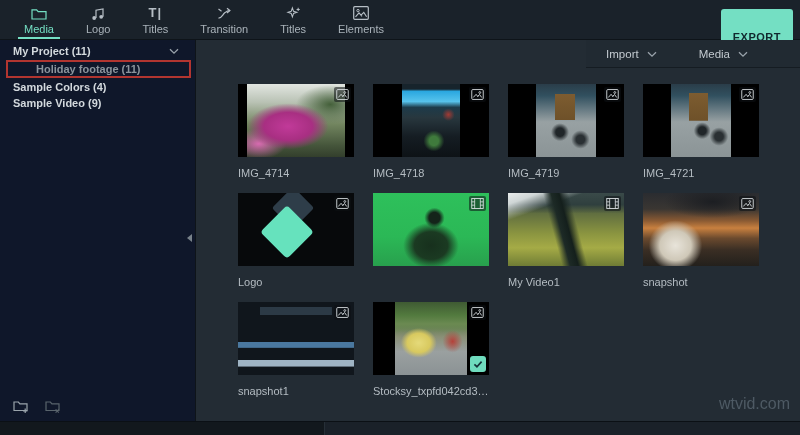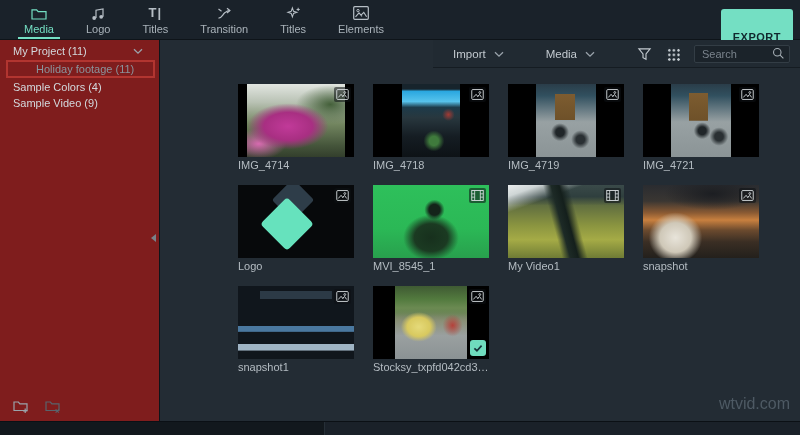--- a/index.html
+++ b/index.html
@@ -20,21 +20,21 @@
   .tab.active .t-label{color:var(--accent-teal);}
   .tab.active .t-icon{color:var(--accent-teal);}
   .tab.active::after{content:"";position:absolute;left:10px;right:10px;bottom:0;height:2px;background:var(--accent-teal);}
   .titles-glyph{font-size:13px;font-weight:bold;line-height:14px;letter-spacing:1px;}
   .export-btn{position:absolute;right:7px;top:9px;background:var(--accent-teal);color:#10282e;border:none;font-family:inherit;font-weight:bold;font-size:11px;padding:22px 12px;border-radius:3px;cursor:pointer;letter-spacing:.5px;}
 
   
   .body{display:flex;height:381px;}
 
   
-  .sidebar{position:relative;width:160px;background:#7f1d1d;border-right:1px solid #0e1419;padding-top:3px;flex:none;}
+  .sidebar{position:relative;width:196px;background:#0f172a;border-right:1px solid #0e1419;padding-top:3px;flex:none;font-weight:bold;}
   .sb-item{display:flex;align-items:center;height:16px;font-size:11px;color:#d3d9dd;padding-left:13px;cursor:pointer;white-space:nowrap;}
   .sb-item .sb-chevron{margin-left:auto;margin-right:16px;color:#9aa3ab;display:flex;}
   .annotation-box{border:2px solid var(--annotation-red);margin:1px 4px 1px 6px;}
   .annotation-box .sb-item{color:#8b949c;padding-left:28px;height:14px;}
   .sb-footer{position:absolute;left:13px;bottom:7px;display:flex;gap:15px;}
   .sb-footer .f-icon{color:#9aa4ab;cursor:pointer;display:flex;}
   .sb-footer .f-icon.dim{color:#59646c;}
   .collapse-arrow{position:absolute;right:3px;top:194px;width:0;height:0;border-top:4px solid transparent;border-bottom:4px solid transparent;border-right:5px solid #78828a;cursor:pointer;}
 
   
@@ -51,21 +51,21 @@
   .searchbox .tool-icon{color:#aab3ba;}
 
   
   .grid{display:flex;flex-wrap:wrap;padding:16px 0 0 18px;width:580px;}
   .tile{width:116px;margin:0 19px 14px 0;cursor:pointer;}
   .thumb{position:relative;width:116px;height:73px;background:#000;overflow:hidden;}
   .art{position:relative;height:100%;width:100%;}
   .art.portrait{margin:0 auto;}
   .badge{position:absolute;top:3px;right:3px;width:17px;height:15px;background:rgba(12,16,20,.55);border-radius:2px;display:flex;align-items:center;justify-content:center;color:#dfe4e7;}
   .check{position:absolute;right:3px;bottom:3px;width:16px;height:16px;background:var(--check-bg);border-radius:3px;display:flex;align-items:center;justify-content:center;color:#17333a;}
-  .tile-label{margin-top:2px;font-size:11px;color:#b4bcc2;white-space:nowrap;overflow:hidden;text-overflow:ellipsis;}
+  .tile-label{margin-top:10px;font-size:11px;color:#b4bcc2;white-space:nowrap;overflow:hidden;text-overflow:ellipsis;}
 
   
   .art-img4714{width:84%;background:
     radial-gradient(ellipse 55% 42% at 42% 58%,#c13a99 0%,#a82f82 45%,rgba(168,47,130,0) 75%),
     radial-gradient(ellipse 40% 30% at 12% 82%,#d76ab0 0%,rgba(215,106,176,0) 70%),
     radial-gradient(ellipse 50% 38% at 85% 28%,#44603a 0%,rgba(68,96,58,0) 70%),
     linear-gradient(180deg,#e2e6e1 0%,#b9c2b4 25%,#72855f 55%,#44543a 85%,#333f2c 100%);}
   .art-img4718{width:50%;background:
     radial-gradient(circle at 55% 78%,#3f7a3c 0%,#3f7a3c 7%,transparent 16%),
     radial-gradient(circle at 80% 42%,#a23a34 0%,transparent 10%),
@@ -280,36 +280,20 @@
             </span>
         </div>
         <div class="dd">
           <span>Media</span>
           <span class="dd-chevron">
               <svg width="10" height="7">
                 <use href="#i-chevron"></use>
               </svg>
             </span>
         </div>
-        <div class="tools-right">
-          <span class="tool-icon">
-              <svg width="15" height="14">
-                <use href="#i-funnel"></use>
-              </svg>
-            </span>
-          <span class="grid-dots"></span>
-          <div class="searchbox">
-            <input type="text" placeholder="Search" style="">
-            <span class="tool-icon">
-                <svg width="13" height="13">
-                  <use href="#i-search"></use>
-                </svg>
-              </span>
-          </div>
-        </div>
       </div>
 
       <div class="grid">
 
         <div class="tile">
           <div class="thumb">
             <div class="art portrait art-img4714"></div>
             <span class="badge">
                 <svg width="13" height="11">
                   <use href="#i-image"></use>
@@ -369,21 +353,20 @@
 
         <div class="tile">
           <div class="thumb">
             <div class="art art-mvi"></div>
             <span class="badge">
                 <svg width="13" height="11">
                   <use href="#i-video"></use>
                 </svg>
               </span>
           </div>
-          <div class="tile-label">MVI_8545_1</div>
         </div>
 
         <div class="tile">
           <div class="thumb">
             <div class="art art-myvideo1"></div>
             <span class="badge">
                 <svg width="13" height="11">
                   <use href="#i-video"></use>
                 </svg>
               </span>

